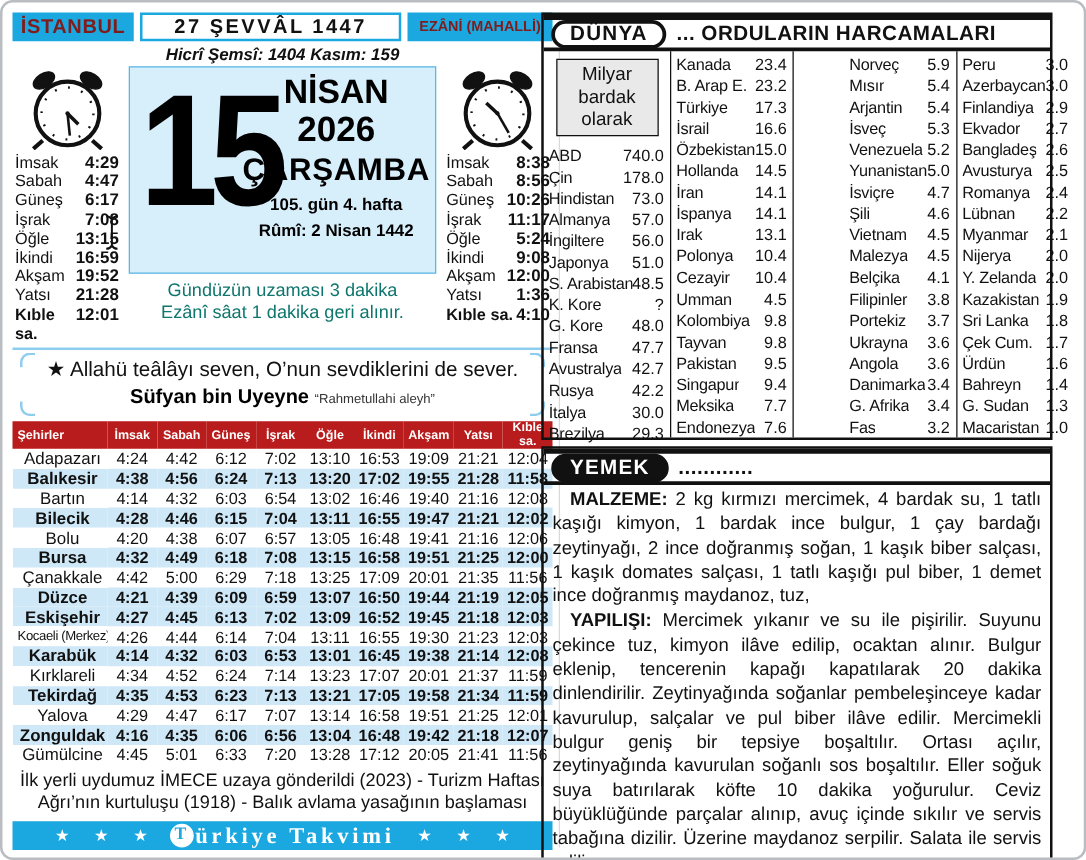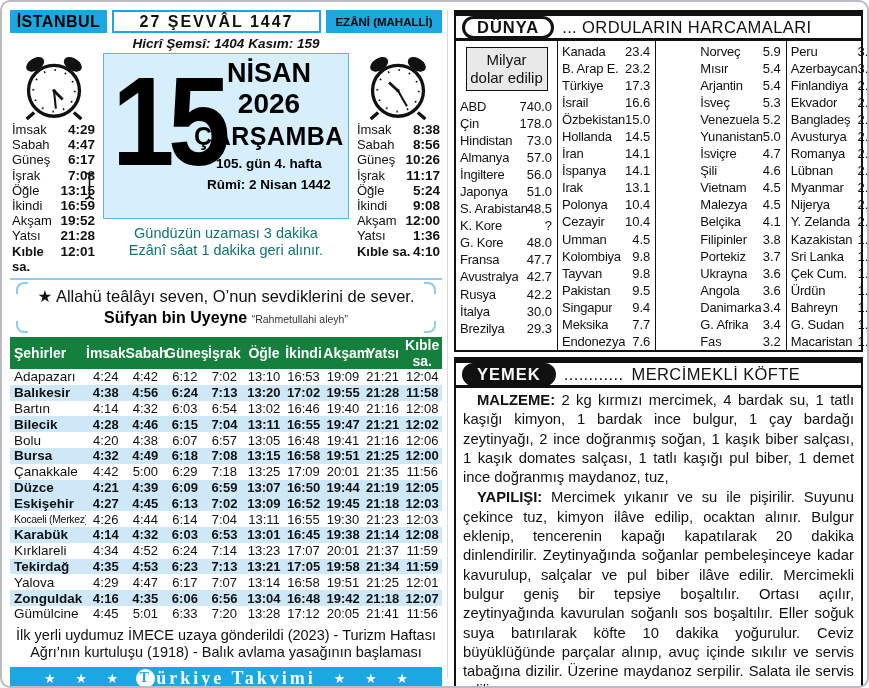--- a/index.html
+++ b/index.html
@@ -4,21 +4,21 @@
 <style>
   * { margin:0; padding:0; box-sizing:border-box; }
   html,body { background:#fff; font-family:"Liberation Sans", sans-serif; }
   .page { position:relative; width:869px; height:688px; background:#fff;
           border:2px solid #b9bdc2; border-radius:10px; overflow:hidden; }
   .vrule { position:absolute; left:445px; top:8px; bottom:8px; width:1px; background:#d9d9d9; }
 
   
   .left-panel { position:absolute; left:8px; top:8px; width:432px; height:668px; }
   .lp-header { display:flex; align-items:stretch; height:23px; }
-  .tag-blue { background:#1ba8e0; color:#000000; font-weight:bold; display:flex; align-items:center; justify-content:center; }
+  .tag-blue { background:#1ba8e0; color:#7f1d1d; font-weight:bold; display:flex; align-items:center; justify-content:center; }
   .istanbul { width:97px; font-size:16px; letter-spacing:.5px; }
   .hijri-box { flex:1; margin:0 5px; border:2.5px solid #1ba8e0; display:flex; align-items:center; justify-content:center;
                font-weight:bold; font-size:16px; letter-spacing:2px; color:#111; }
   .ezani { width:116px; font-size:11.5px; }
   .hicri-line { text-align:center; font-size:13.5px; color:#111; padding:3px 96px 1px 96px; font-weight:bold;font-style:italic; }
 
   .lp-main { display:flex; margin-top:1px; }
   .times-col { width:118px; }
   .clock-wrap { display:flex; justify-content:center; padding:1px 0 2px 0; }
   .time-row { display:flex; justify-content:space-between; font-size:13px; line-height:15.2px; color:#111; padding:0 2px; }
@@ -47,41 +47,41 @@
   .hadith-author { font-weight:bold; }
   .hadith-hon { font-size:10.5px; color:#333; }
   .corner-row { position:absolute; left:0; right:0; height:10px; }
   .corner-row.top { top:0; } .corner-row.bottom { bottom:0; }
   .corner-row.top::before  { content:""; position:absolute; left:0; top:0; width:10px; height:10px; border-left:2px solid #8fcdef; border-top:2px solid #8fcdef; border-top-left-radius:8px; }
   .corner-row.top::after   { content:""; position:absolute; right:0; top:0; width:10px; height:10px; border-right:2px solid #8fcdef; border-top:2px solid #8fcdef; border-top-right-radius:8px; }
   .corner-row.bottom::before { content:""; position:absolute; left:0; bottom:0; width:10px; height:10px; border-left:2px solid #8fcdef; border-bottom:2px solid #8fcdef; border-bottom-left-radius:8px; }
   .corner-row.bottom::after  { content:""; position:absolute; right:0; bottom:0; width:10px; height:10px; border-right:2px solid #8fcdef; border-bottom:2px solid #8fcdef; border-bottom-right-radius:8px; }
 
   table.cities { width:100%; border-collapse:collapse; margin-top:4px; table-layout:fixed; }
-  table.cities th { background:#15803d; color:#fff; font-size:14px; height:19px; font-weight:bold; text-align:center; padding:0; }
+  table.cities th { background:#b91c1c; color:#fff; font-size:10px; height:19px; font-weight:bold; text-align:center; padding:0; }
   table.cities th.name-col { text-align:left; padding-left:4px; width:76px; }
   table.cities td { font-size:13px; height:15.8px; text-align:center; color:#111; padding:0; white-space:nowrap; }
-  table.cities td.name { text-align:left; padding-left:4px; font-size:13.5px; overflow:hidden; }
+  table.cities td.name { text-align:center; padding-left:4px; font-size:13.5px; overflow:hidden; }
   table.cities tr.hl { background:#cfe8f8; font-weight:bold; }
   table.cities td.small-name { font-size:10.5px; letter-spacing:-.3px; }
 
   .events { text-align:center; font-size:14.5px; line-height:17.5px; margin-top:5px; color:#111; }
   .footer-bar { margin-top:5px; height:23px; background:#1ba8e0; color:#fff; display:flex; align-items:center; justify-content:center; gap:10px; }
   .footer-stars { letter-spacing:8px; font-size:13px; padding-left:8px; }
   .brand { font-family:"Liberation Serif", serif; font-weight:bold; font-size:18px; letter-spacing:3px; display:flex; align-items:center; }
   .brand-logo { width:19px; height:19px; border-radius:50%; background:#fff; color:#1ba8e0; display:inline-flex; align-items:center; justify-content:center;
                 font-size:14px; font-weight:bold; margin-right:1px; border:1.5px solid #fff; }
 
   
-  .right-panel { position:absolute; left:452px; top:8px; width:409px; height:668px; }
+  .right-panel { position:absolute; left:431px; top:8px; width:409px; height:668px; }
   .dunya-box { border:2px solid #111; }
   .sec-header { border-top:4px solid #111; border-bottom:3px solid #111; height:29px; display:flex; align-items:center; padding:0 6px; gap:8px; }
   .oval { border:3px solid #111; border-radius:15px; padding:0 12px; font-weight:bold; font-size:16.5px; height:23px; display:flex; align-items:center; letter-spacing:1px; background:#fff; color:#111; }
   .oval.filled { background:#111; color:#fff; }
-  .sec-title { font-weight:normal; font-size:16.5px; letter-spacing:.4px; color:#111; white-space:nowrap; }
+  .sec-title { font-weight:bold; font-size:16.5px; letter-spacing:.4px; color:#111; white-space:nowrap; }
 
   .dunya-cols { display:flex; height:309px; }
   .dcol { padding-top:2px; }
   .dcol-0 { width:102px; } .dcol-1 { width:104px; } .dcol-2 { width:97px;margin-left:40px; } .dcol-3 { flex:1; }
   .dcol:not(:last-child) { border-right:1.5px solid #111; }
   .unit-box { width:82px; margin:4px auto 7px auto; border:1.5px solid #111; background:#e9e9e9; text-align:center;
               font-size:15px; line-height:18px; padding:3px 2px; color:#111; }
   .country-row { display:flex; justify-content:space-between; font-size:13px; line-height:17.05px; padding:0 5px 0 4px; color:#111; white-space:nowrap; }
   .country-row .cname { overflow:hidden; letter-spacing:-.2px; }
 
@@ -481,21 +481,21 @@
   </div>
 
   <div class="right-panel">
     <div class="dunya-box">
       <div class="sec-header">
         <span class="oval">DÜNYA</span>
         <span class="sec-title">... ORDULARIN HARCAMALARI</span>
       </div>
       <div class="dunya-cols">
         <div class="dcol dcol-0" id="dunya-col0">
-          <div class="unit-box">Milyar dolar edilip</div>
+          <div class="unit-box">Milyar bardak olarak</div>
         <div class="country-row">
               <span class="cname">ABD</span>
               <span class="cval">740.0</span>
             </div>
             <div class="country-row">
               <span class="cname">Çin</span>
               <span class="cval">178.0</span>
             </div>
             <div class="country-row">
               <span class="cname">Hindistan</span>
@@ -768,21 +768,20 @@
               <span class="cval">1.0</span>
             </div>
           </div>
       </div>
     </div>
 
     <div class="yemek-box">
       <div class="sec-header">
         <span class="oval filled">YEMEK</span>
         <span class="sec-title">............</span>
-        <span class="sec-title">MERCİMEKLİ KÖFTE</span>
       </div>
       <div class="yemek-body">
         <p><span class="plabel">MALZEME:</span> <span>2 kg kırmızı mercimek, 4 bardak su, 1 tatlı kaşığı kimyon, 1 bardak ince bulgur, 1 çay bardağı zeytinyağı, 2 ince doğranmış soğan, 1 kaşık biber salçası, 1 kaşık domates salçası, 1 tatlı kaşığı pul biber, 1 demet ince doğranmış maydanoz, tuz,</span></p>
         <p><span class="plabel">YAPILIŞI:</span> <span>Mercimek yıkanır ve su ile pişirilir. Suyunu çekince tuz, kimyon ilâve edilip, ocaktan alınır. Bulgur eklenip, tencerenin kapağı kapatılarak 20 dakika dinlendirilir. Zeytinyağında soğanlar pembeleşinceye kadar kavurulup, salçalar ve pul biber ilâve edilir. Mercimekli bulgur geniş bir tepsiye boşaltılır. Ortası açılır, zeytinyağında kavurulan soğanlı sos boşaltılır. Eller soğuk suya batırılarak köfte 10 dakika yoğurulur. Ceviz büyüklüğünde parçalar alınıp, avuç içinde sıkılır ve servis tabağına dizilir. Üzerine maydanoz serpilir. Salata ile servis edilir.</span></p>
       </div>
     </div>
 
   </div>
 </div>
 

